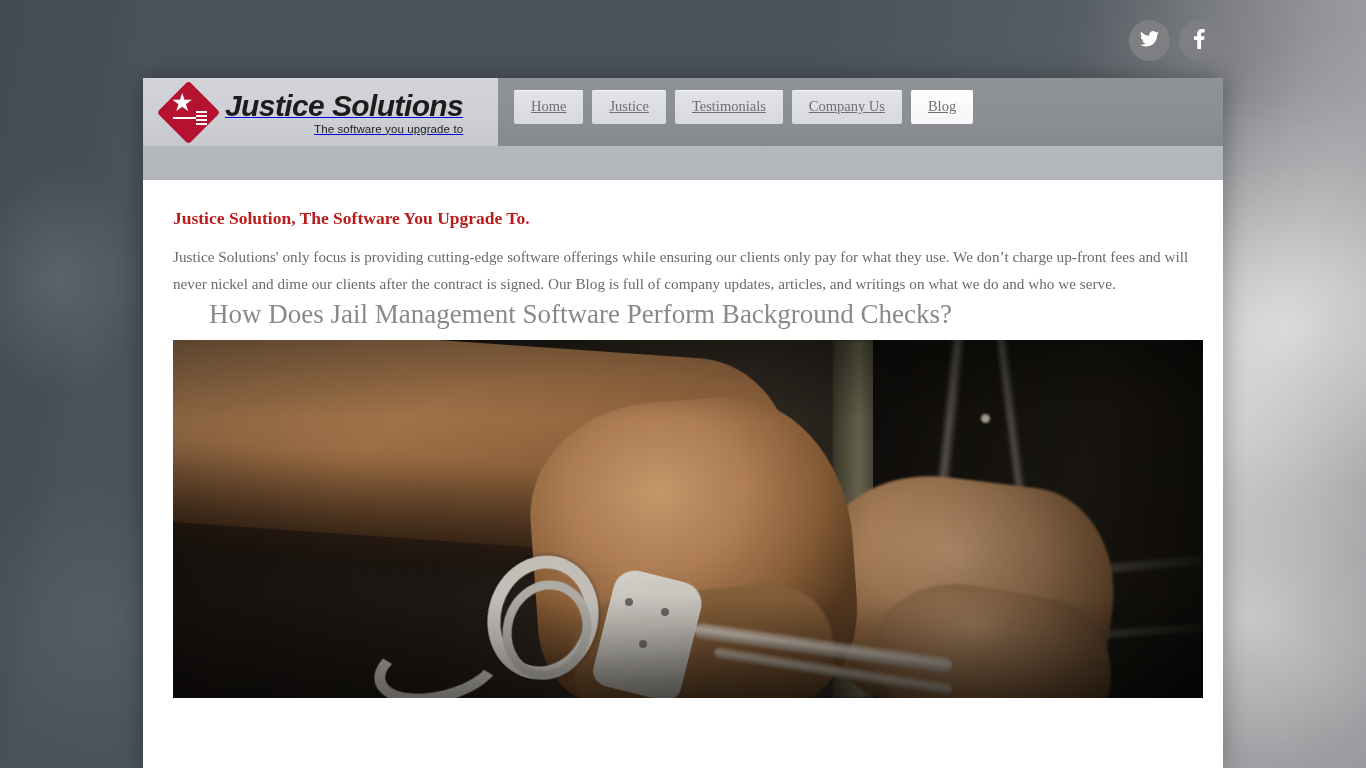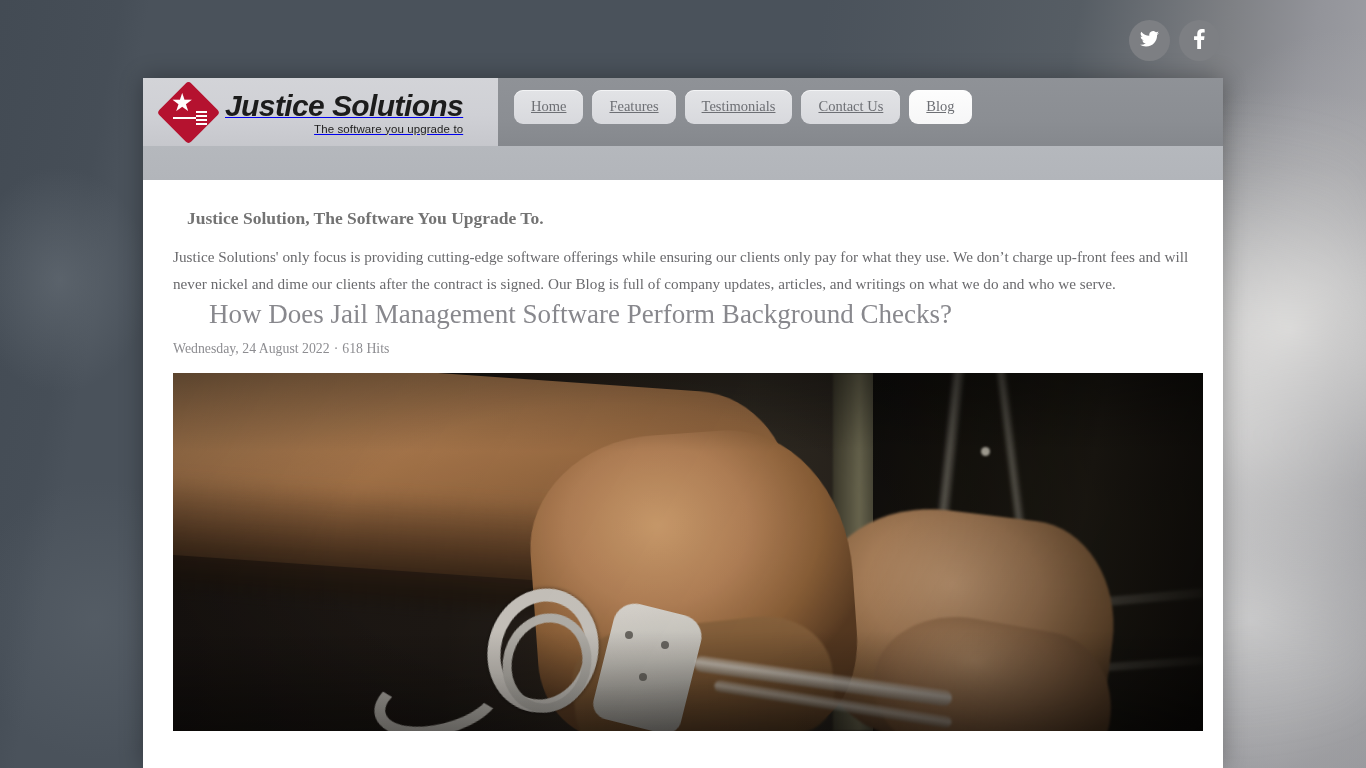--- a/index.html
+++ b/index.html
@@ -167,21 +167,21 @@
     display: flex;
     align-items: flex-start;
     padding: 12px 14px 0 16px;
     gap: 9px;
   }
   .nav-btn {
     font-family: "Liberation Serif", serif;
     font-size: 14.5px;
     color: #6d6f74;
     background: linear-gradient(180deg, #e2e3e6 0%, #d8d9dd 100%);
-    border-radius: 9px;
+    border-radius: 2px;
     padding: 8px 17px 9px 17px;
     line-height: 17px;
     cursor: pointer;
     white-space: nowrap;
     box-shadow: inset 0 1px 0 rgba(255,255,255,0.6);
   }
   .nav-btn.active {
     background: linear-gradient(180deg, #fdfdfd 0%, #f6f6f7 100%);
     color: #6d6f74;
   }
@@ -195,24 +195,23 @@
   
   #content {
     background: #ffffff;
     padding: 26px 30px 0 30px;
     min-height: 588px;
   }
 
   #intro-title {
     font-family: "Liberation Serif", serif;
     font-size: 17.5px;
-    color: #737373;
+    color: #b91c1c;
     line-height: 24px;
     margin-bottom: 13px;
-    margin-left: 14px;
   }
 
   #intro-paragraph {
     font-family: "Liberation Serif", serif;
     font-size: 15.2px;
     color: #6a6a6d;
     line-height: 27px;
     letter-spacing: 0.02px;
     max-width: 1016px;
   }
@@ -422,40 +421,37 @@
         </span>
       </span>
       <span id="logo-text">
         <span id="logo-word">Justice Solutions</span>
         <span id="logo-tagline" style="display:block">The software you upgrade to</span>
       </span>
     </a>
 
     <nav id="nav-bar">
       <a class="nav-btn" href="#">Home</a>
-      <a class="nav-btn" href="#">Features</a>
+      <a class="nav-btn" href="#">Justice</a>
       <a class="nav-btn" href="#">Testimonials</a>
-      <a class="nav-btn" href="#">Contact Us</a>
+      <a class="nav-btn" href="#">Company Us</a>
       <a class="nav-btn active" href="#">Blog</a>
     </nav>
   </div>
 
   <div id="sub-strip"></div>
 
   <main id="content">
 
     <h2 id="intro-title">Justice Solution, The Software You Upgrade To.</h2>
 
     <p id="intro-paragraph">Justice Solutions' only focus is providing cutting-edge software offerings while ensuring our clients only pay for what they use. We don’t charge up-front fees and will never nickel and dime our clients after the contract is signed. Our Blog is full of company updates, articles, and writings on what we do and who we serve.</p>
 
     <h1 id="article-title">How Does Jail Management Software Perform Background Checks?</h1>
 
-    <div id="article-meta">
-      <span>Wednesday, 24 August 2022</span><span class="dot">·</span><span>618 Hits</span>
-    </div>
 
     <div id="article-photo" aria-label="Close-up photograph of a person's hands being placed in handcuffs">
       <span class="ph" id="ph-bg"></span>
       <span class="ph" id="ph-pillar"></span>
       <span class="ph" id="ph-door"></span>
       <span class="ph ph-bar" id="ph-bar1"></span>
       <span class="ph ph-bar" id="ph-bar2"></span>
       <span class="ph ph-bar" id="ph-bar3"></span>
       <span class="ph ph-bar" id="ph-bar4"></span>
       <span class="ph" id="ph-knob1"></span>

